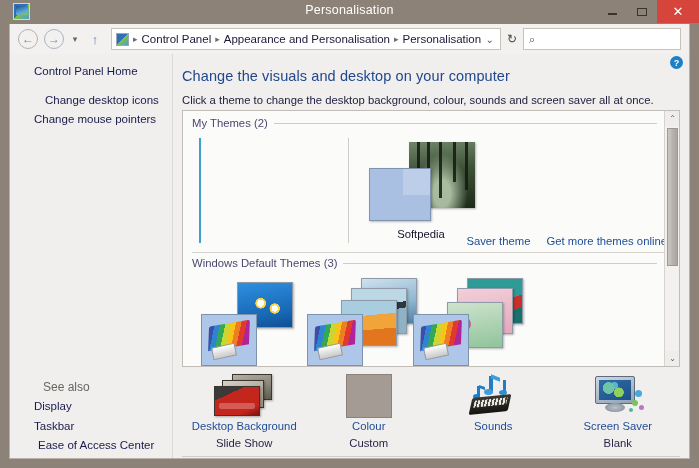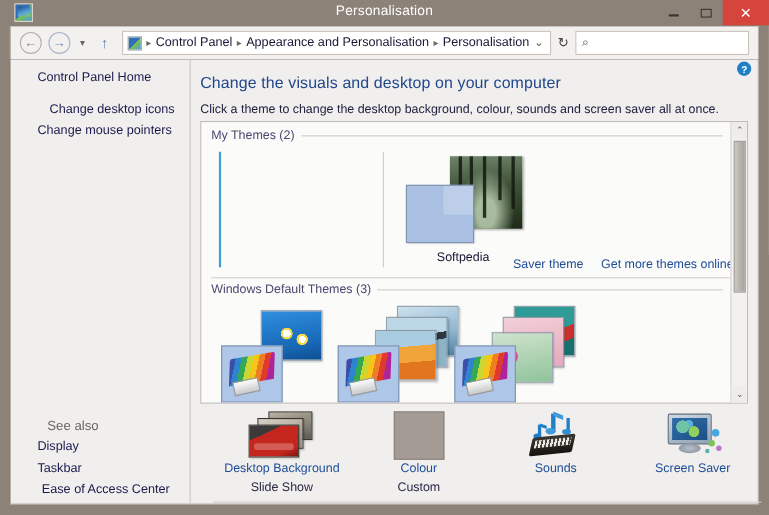--- a/index.html
+++ b/index.html
@@ -81,21 +81,21 @@
     background:#fff; border:1px solid #c8c2bb;
     display:flex; align-items:center; padding: 0 5px;
     font-size: 11.5px; color:#6f6a65;
   }
   #search-text{flex:1;}
   #search-icon{color:#5a5550; font-size:11px;}
 
   
   #content {
     position:absolute; left:9px; top:54px; width:681px; height:405px;
-    background:#404040;
+    background:#d946ef;
     border-left:1px solid #b9b1a9; border-right:1px solid #b9b1a9;
     border-bottom:1px solid #b9b1a9;
     display:flex;
     justify-content:center;
   }
   #sidebar {
     width: 163px; flex:none; position:relative;
     background:#f0efee;
     border-right:1px solid #dcd8d4;
     font-size: 11.5px;
@@ -227,21 +227,21 @@
   }
   #sb-up { top:0; } #sb-dn { bottom:0; }
   #sb-thumb {
     position:absolute; left:2px; top:17px; width:11px; height:138px;
     background: linear-gradient(90deg,#cdc9c4,#b6b1ab 55%,#a9a49e);
     border:1px solid #9d9891;
   }
 
   
   #bottombar {
-    position:absolute; left:21px; top:318px; width:498px; height:85px;
+    position:absolute; left:9px; top:318px; width:498px; height:85px;
     display:flex;
   }
   .tool { flex:1; position:relative; text-align:center; }
   .tool .t-name {
     position:absolute; top:48px; width:100%; font-size:11.3px; color:#1e4c96;
   }
   .tool .t-sub {
     position:absolute; top:65px; width:100%; font-size:11.3px; color:#2a2744;
   }
   .ticon { position:absolute; left:50%; transform:translateX(-50%); top:2px; }
@@ -480,19 +480,20 @@
       <div class="tool">
         <div class="ticon" id="ic-ss">
           <span class="mon"></span>
             <span class="base"></span>
           <span class="bub b1"></span>
             <span class="bub b2"></span>
           <span class="bub b3"></span>
             <span class="bub b4"></span>
         </div>
         <div class="t-name">Screen Saver</div>
+        <div class="t-sub">Blank</div>
       </div>
 
       <div id="footrule"></div>
     </div>
 
   </div>
 </div>
 
 </body></html>

